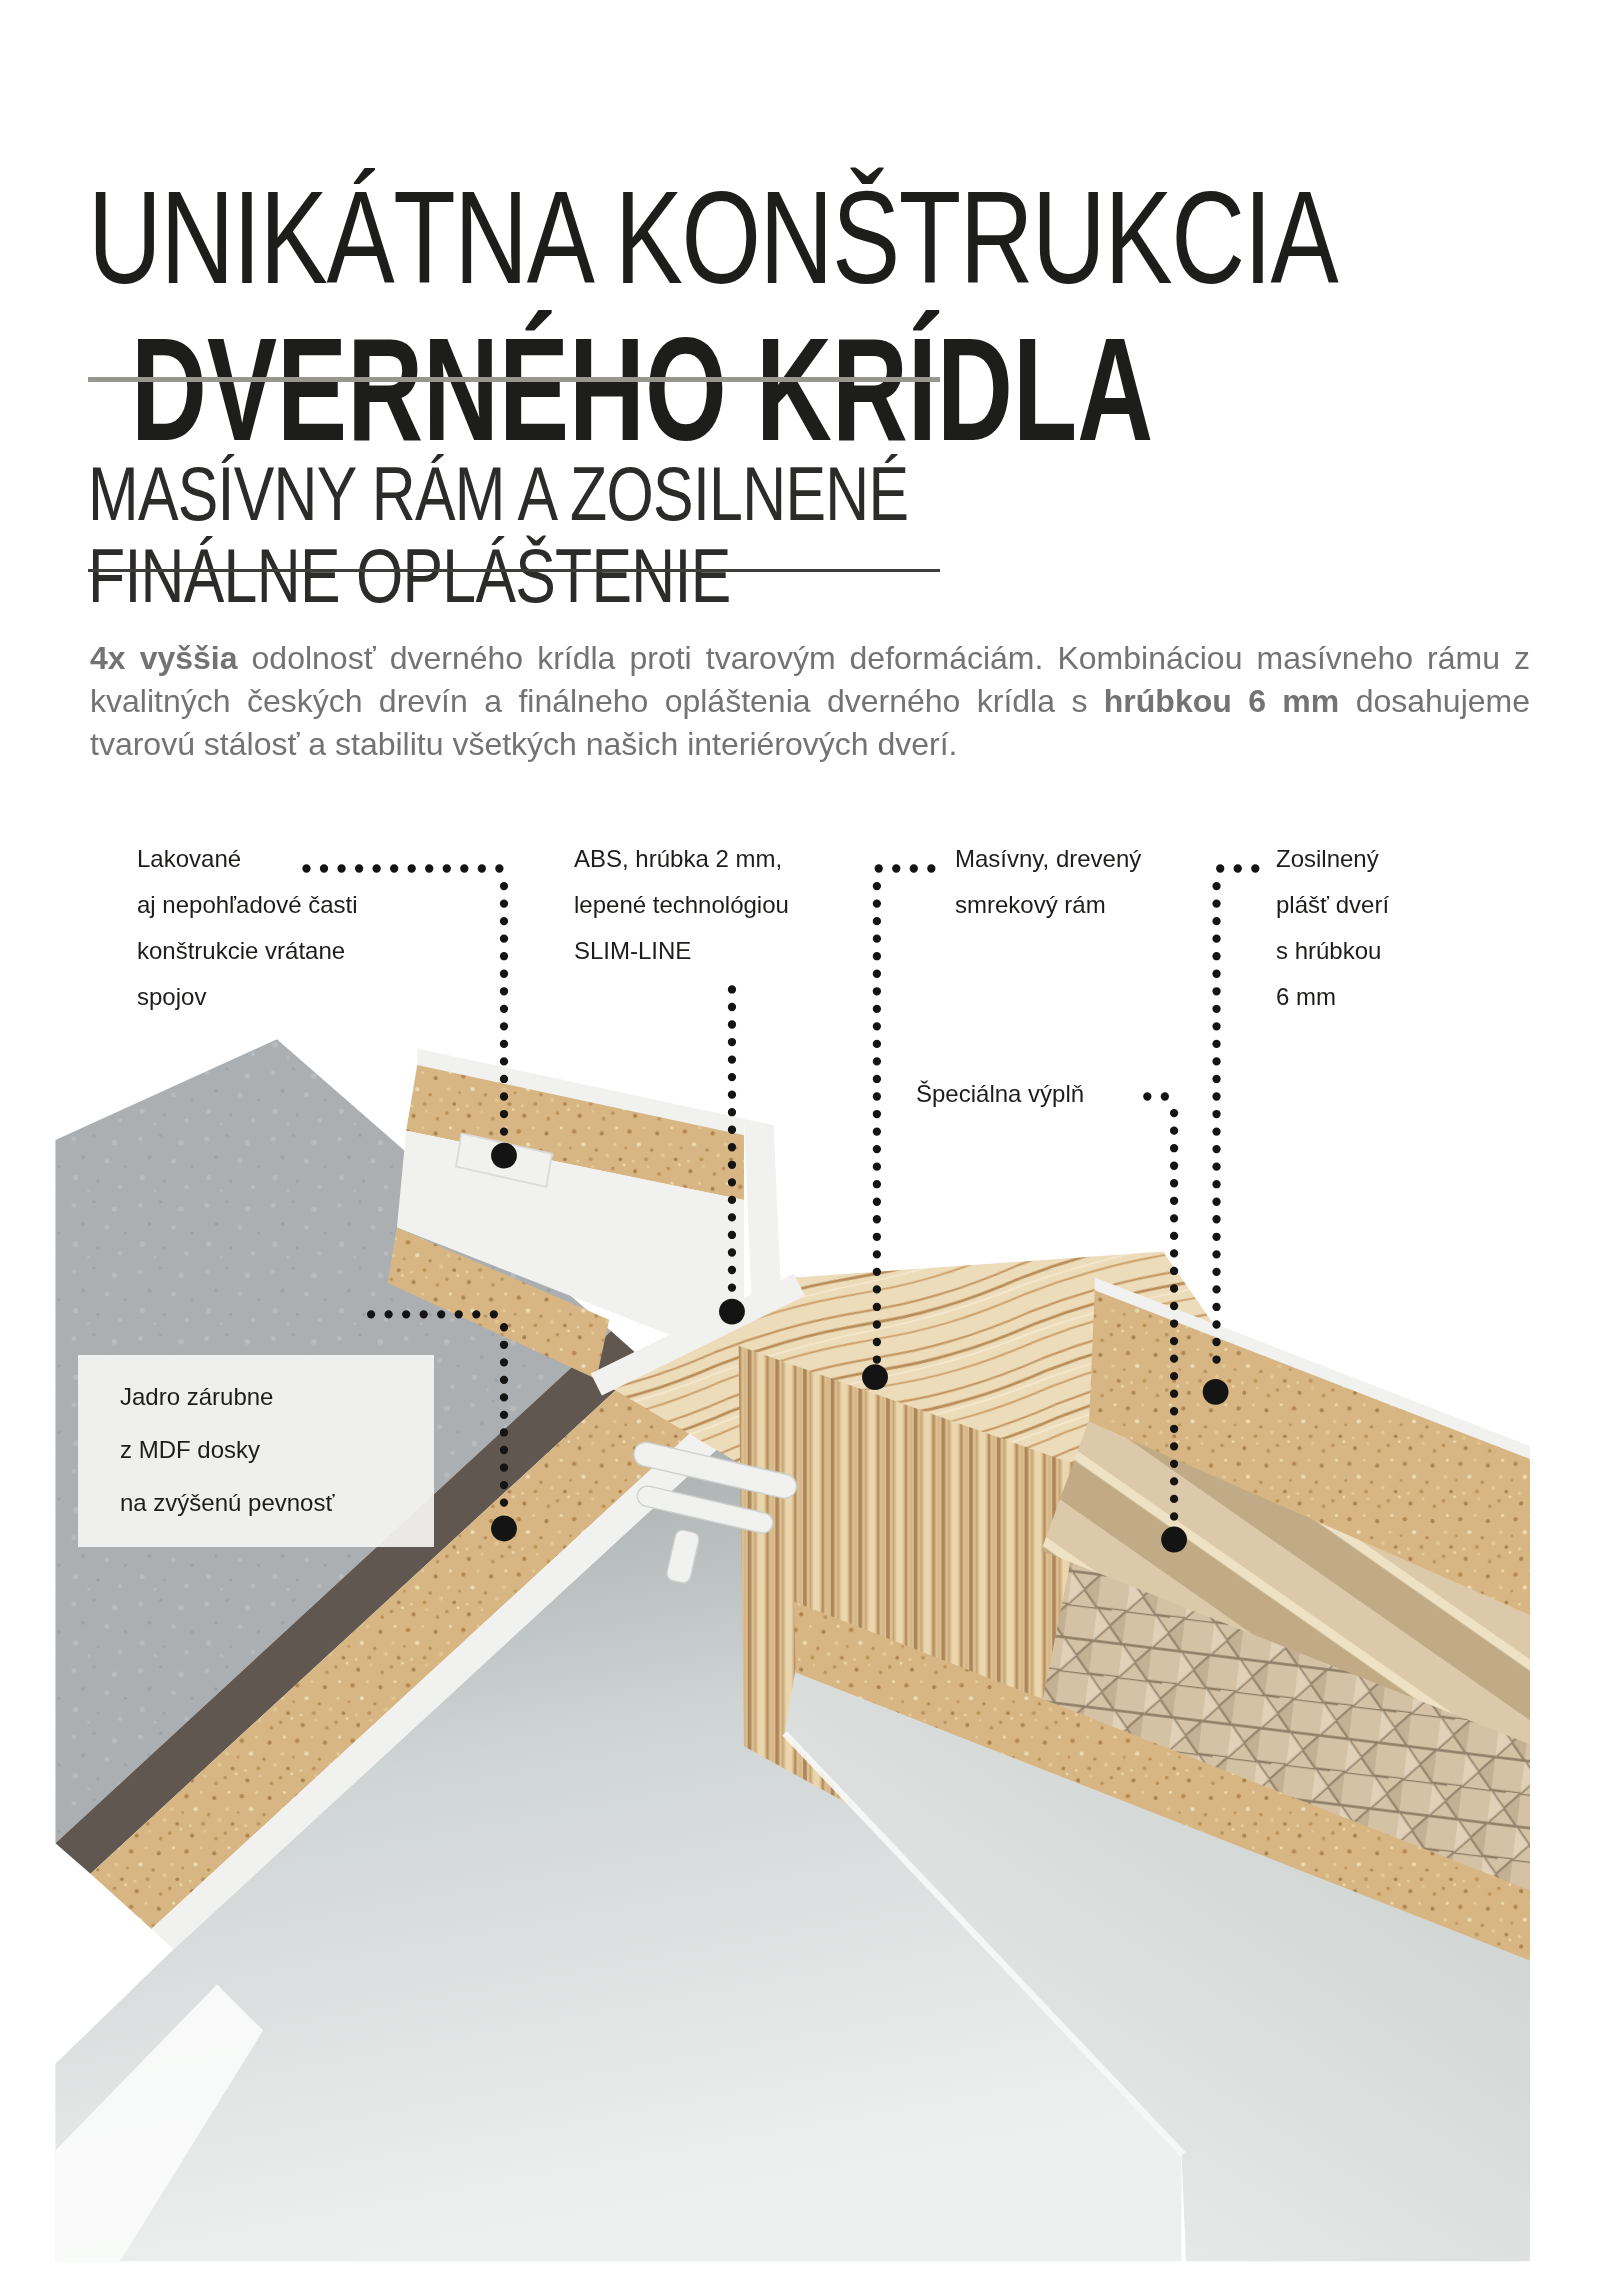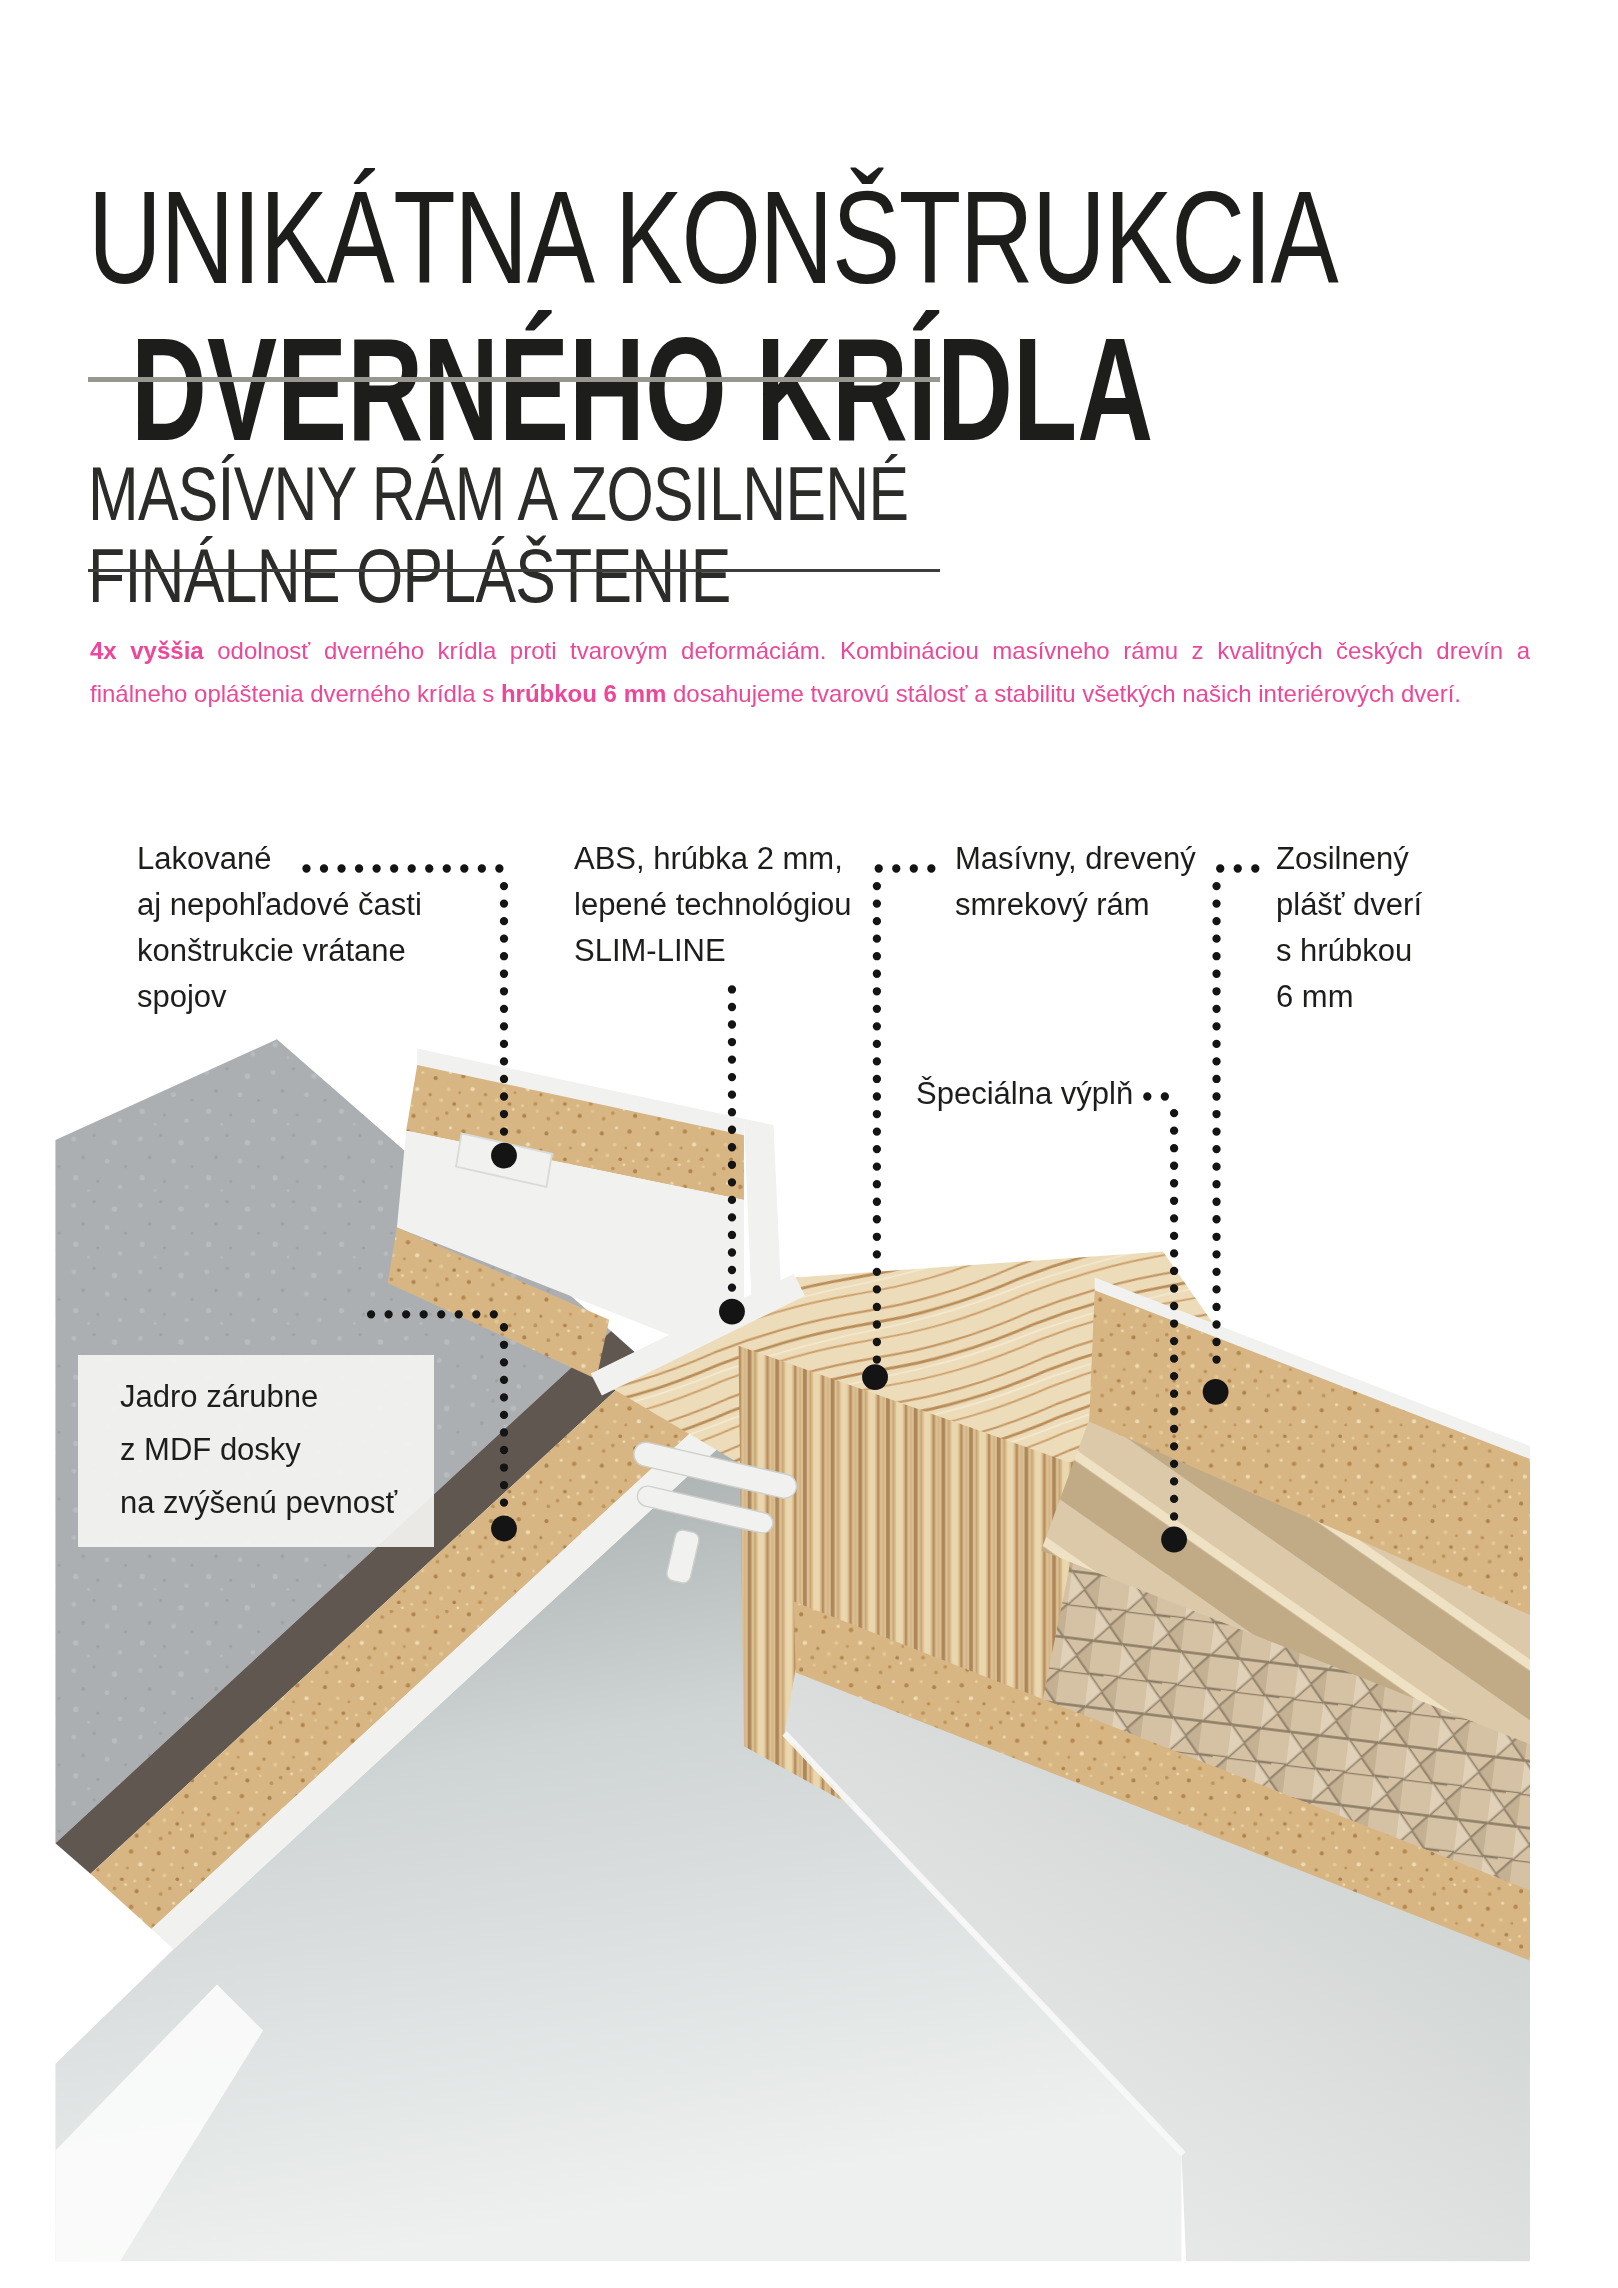--- a/index.html
+++ b/index.html
@@ -8,24 +8,24 @@
   .condensed{display:inline-block;transform-origin:0 50%;white-space:nowrap;}
   .title1{position:absolute;left:88px;top:81px;font-size:131px;line-height:138px;font-weight:400;}
   .title1 .condensed{transform:scaleX(.78);letter-spacing:-1.8px;}
   .title2{position:absolute;left:88px;top:218px;font-size:146px;line-height:148px;font-weight:700;margin-left:43px;}
   .title2 .condensed{transform:scaleX(.72);letter-spacing:0px;}
   .rule-top{position:absolute;left:88px;top:377px;width:852px;height:4.6px;background:var(--c-rule_top,#98978f);}
   .rule-bottom{position:absolute;left:88px;top:569px;width:852px;height:2.8px;background:var(--c-rule_bottom,#3d3d3b);}
   .subtitle{position:absolute;left:88px;font-size:76px;line-height:79px;font-weight:400;color:#2b2b29;}
   .subtitle .condensed{transform:scaleX(.80);letter-spacing:-0.9px;}
   .sub1{top:391px;} .sub2{top:473px;}
-  .intro{position:absolute;left:90px;top:605px;width:1440px;font-size:24px;line-height:43px;
-         text-align:justify;color:#ec4899;}
+  .intro{position:absolute;left:90px;top:605px;width:1440px;font-size:32px;line-height:43px;
+         text-align:justify;color:#737373;}
   .intro b{font-weight:700;}
-  .lbl{position:absolute;font-size:31px;line-height:46px;color:var(--c-text,#1d1d1b);}
+  .lbl{position:absolute;font-size:24px;line-height:46px;color:var(--c-text,#1d1d1b);}
   .lbl b{font-weight:400;}
   .lbl .line{white-space:nowrap;}
   .lbl-box{background:rgba(244,244,242,.93);padding:14.8px 37px 18.5px 42px;line-height:53px;}
   .illu{position:absolute;left:0;top:0;}
   
   .c-lac{fill:var(--c-lacquer,#f1f2f0);}
   .c-dark{fill:var(--c-concrete_cut,#605850);}
   .c-seal{fill:#eceeec;}
   .pc-base{fill:var(--c-concrete,#abafb2);}
   .pk-base{fill:var(--c-chipboard,#d8b683);}

